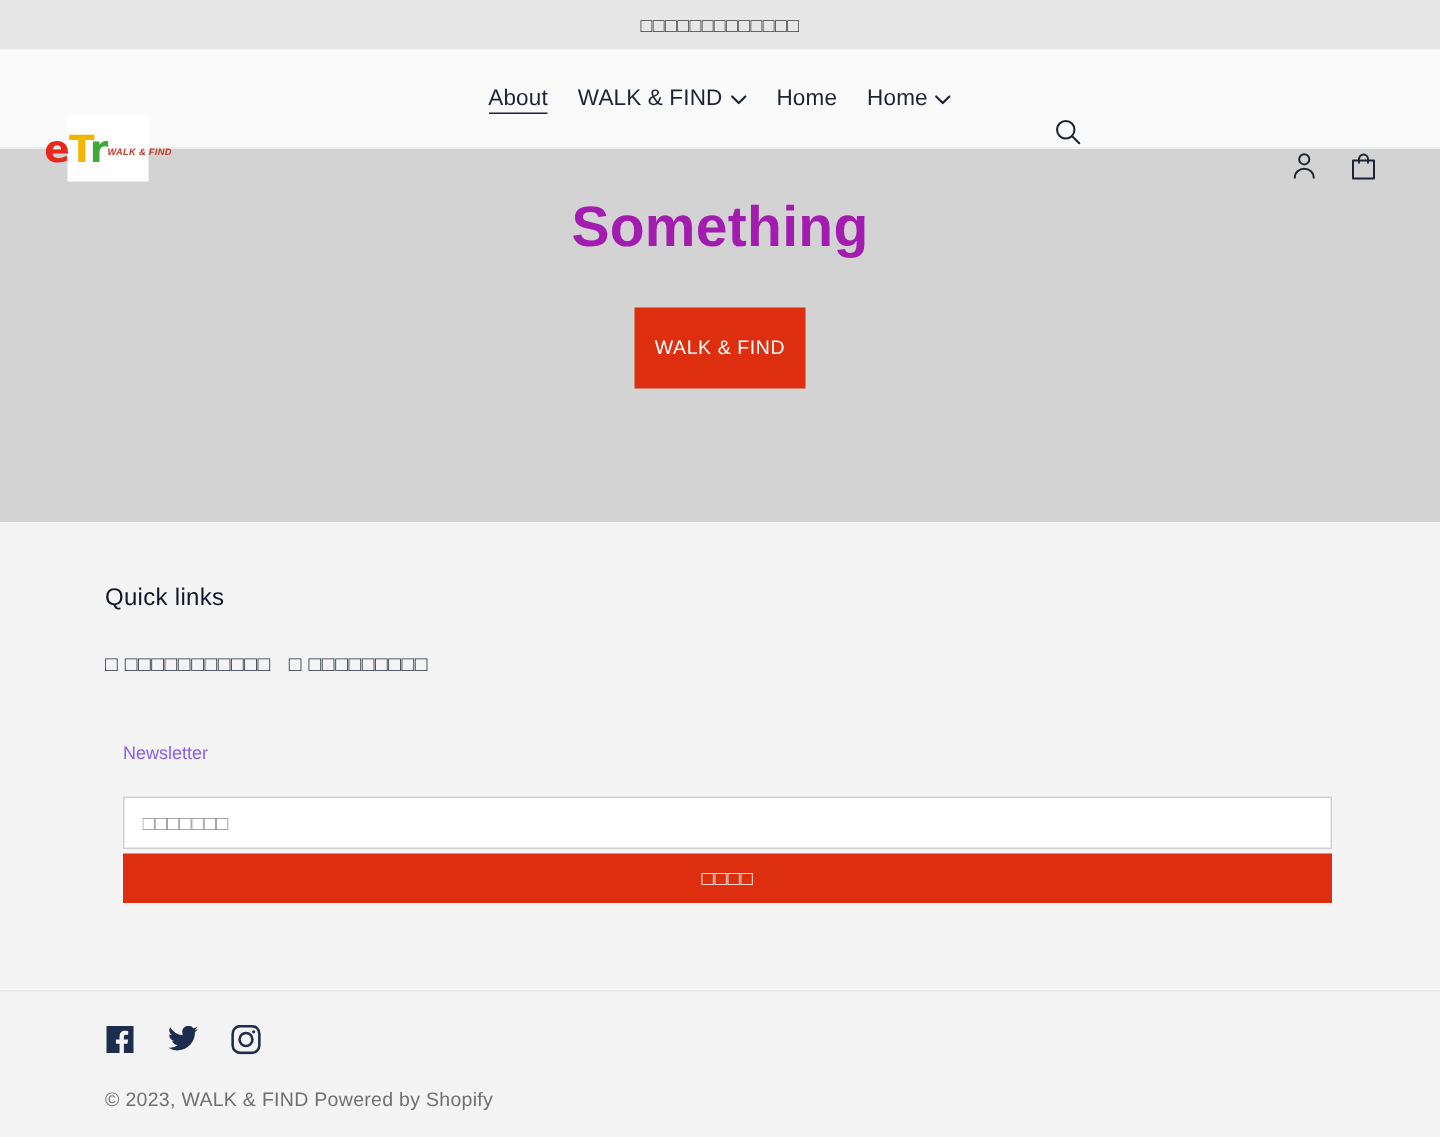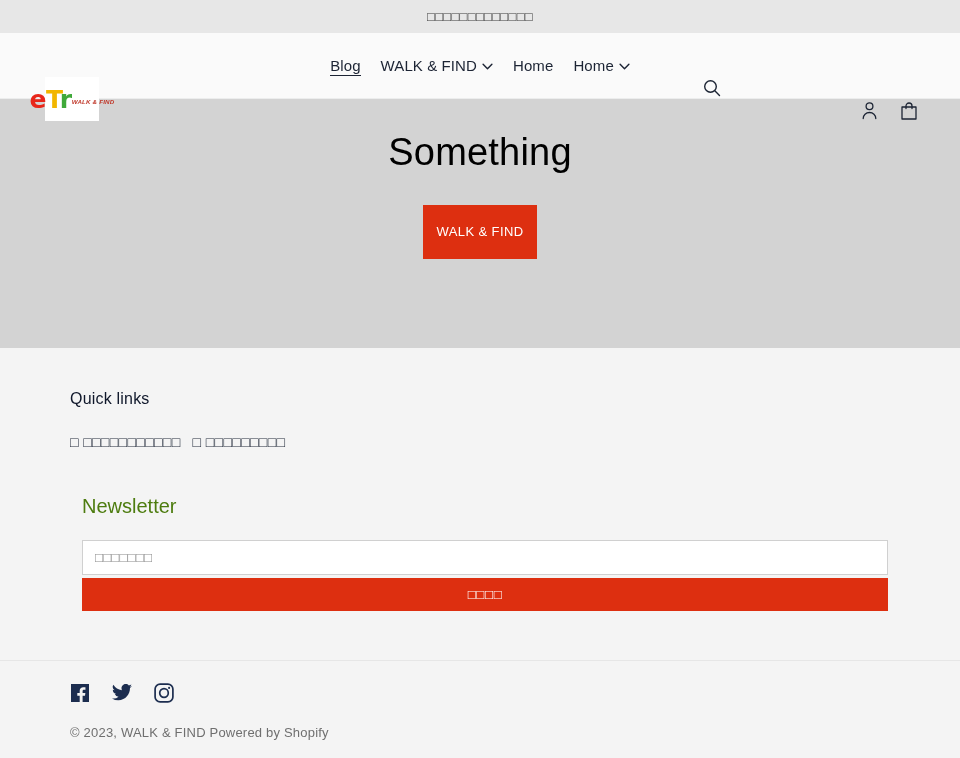--- a/index.html
+++ b/index.html
@@ -142,22 +142,22 @@
     height: 249px;
     background: #d3d3d3;
     display: flex;
     flex-direction: column;
     align-items: center;
     justify-content: flex-start;
     padding-top: 32px;
   }
   .hero-title {
     font-size: 38px;
-    font-weight: 400;
-    color: #000000;
+    font-weight: 700;
+    color: #a21caf;
     line-height: 1.15;
     letter-spacing: 0.2px;
   }
   .hero-btn {
     margin-top: 30px;
     width: 114px;
     height: 54px;
     background: #dd2f10;
     color: #ffffff;
     border: none;
@@ -198,22 +198,22 @@
   .quick-link {
     font-size: 14px;
     color: #1c2434;
     text-decoration: none;
     letter-spacing: 0.4px;
     white-space: nowrap;
   }
 
   .newsletter { margin-top: 45px; padding-left: 12px; }
   .newsletter-heading {
-    font-size: 20px;
-    color: #4d7c0f;
+    font-size: 12px;
+    color: #8b5cf6;
     font-weight: 400;
   }
   .newsletter-form { margin-top: 22px; width: 806px; }
   .newsletter-input {
     width: 100%;
     height: 35px;
     border: 1px solid #d0d0d0;
     background: #ffffff;
     padding: 0 12px;
     font-size: 13.5px;
@@ -274,21 +274,21 @@
 
   <div class="header">
 
     <a class="logo-wrap" href="#">
       <div class="logo-letters"><span class="l-e">e</span><span class="l-t">T</span><span class="l-r">r</span></div>
       <div class="logo-sub">WALK &amp; FIND</div>
     </a>
 
     <nav class="nav">
       <a class="nav-item active" href="#">
-        <span>Blog</span>
+        <span>About</span>
       </a>
       <a class="nav-item" href="#">
         <span>WALK &amp; FIND</span>
         <span class="chev">
           <svg width="11" height="11" viewBox="0 0 10 6">
               <path d="M1 1l4 4 4-4" fill="none" stroke="#1c2434" stroke-width="1.3" stroke-linecap="round" stroke-linejoin="round"></path>
             </svg>
         </span>
       </a>
       <a class="nav-item" href="#">

